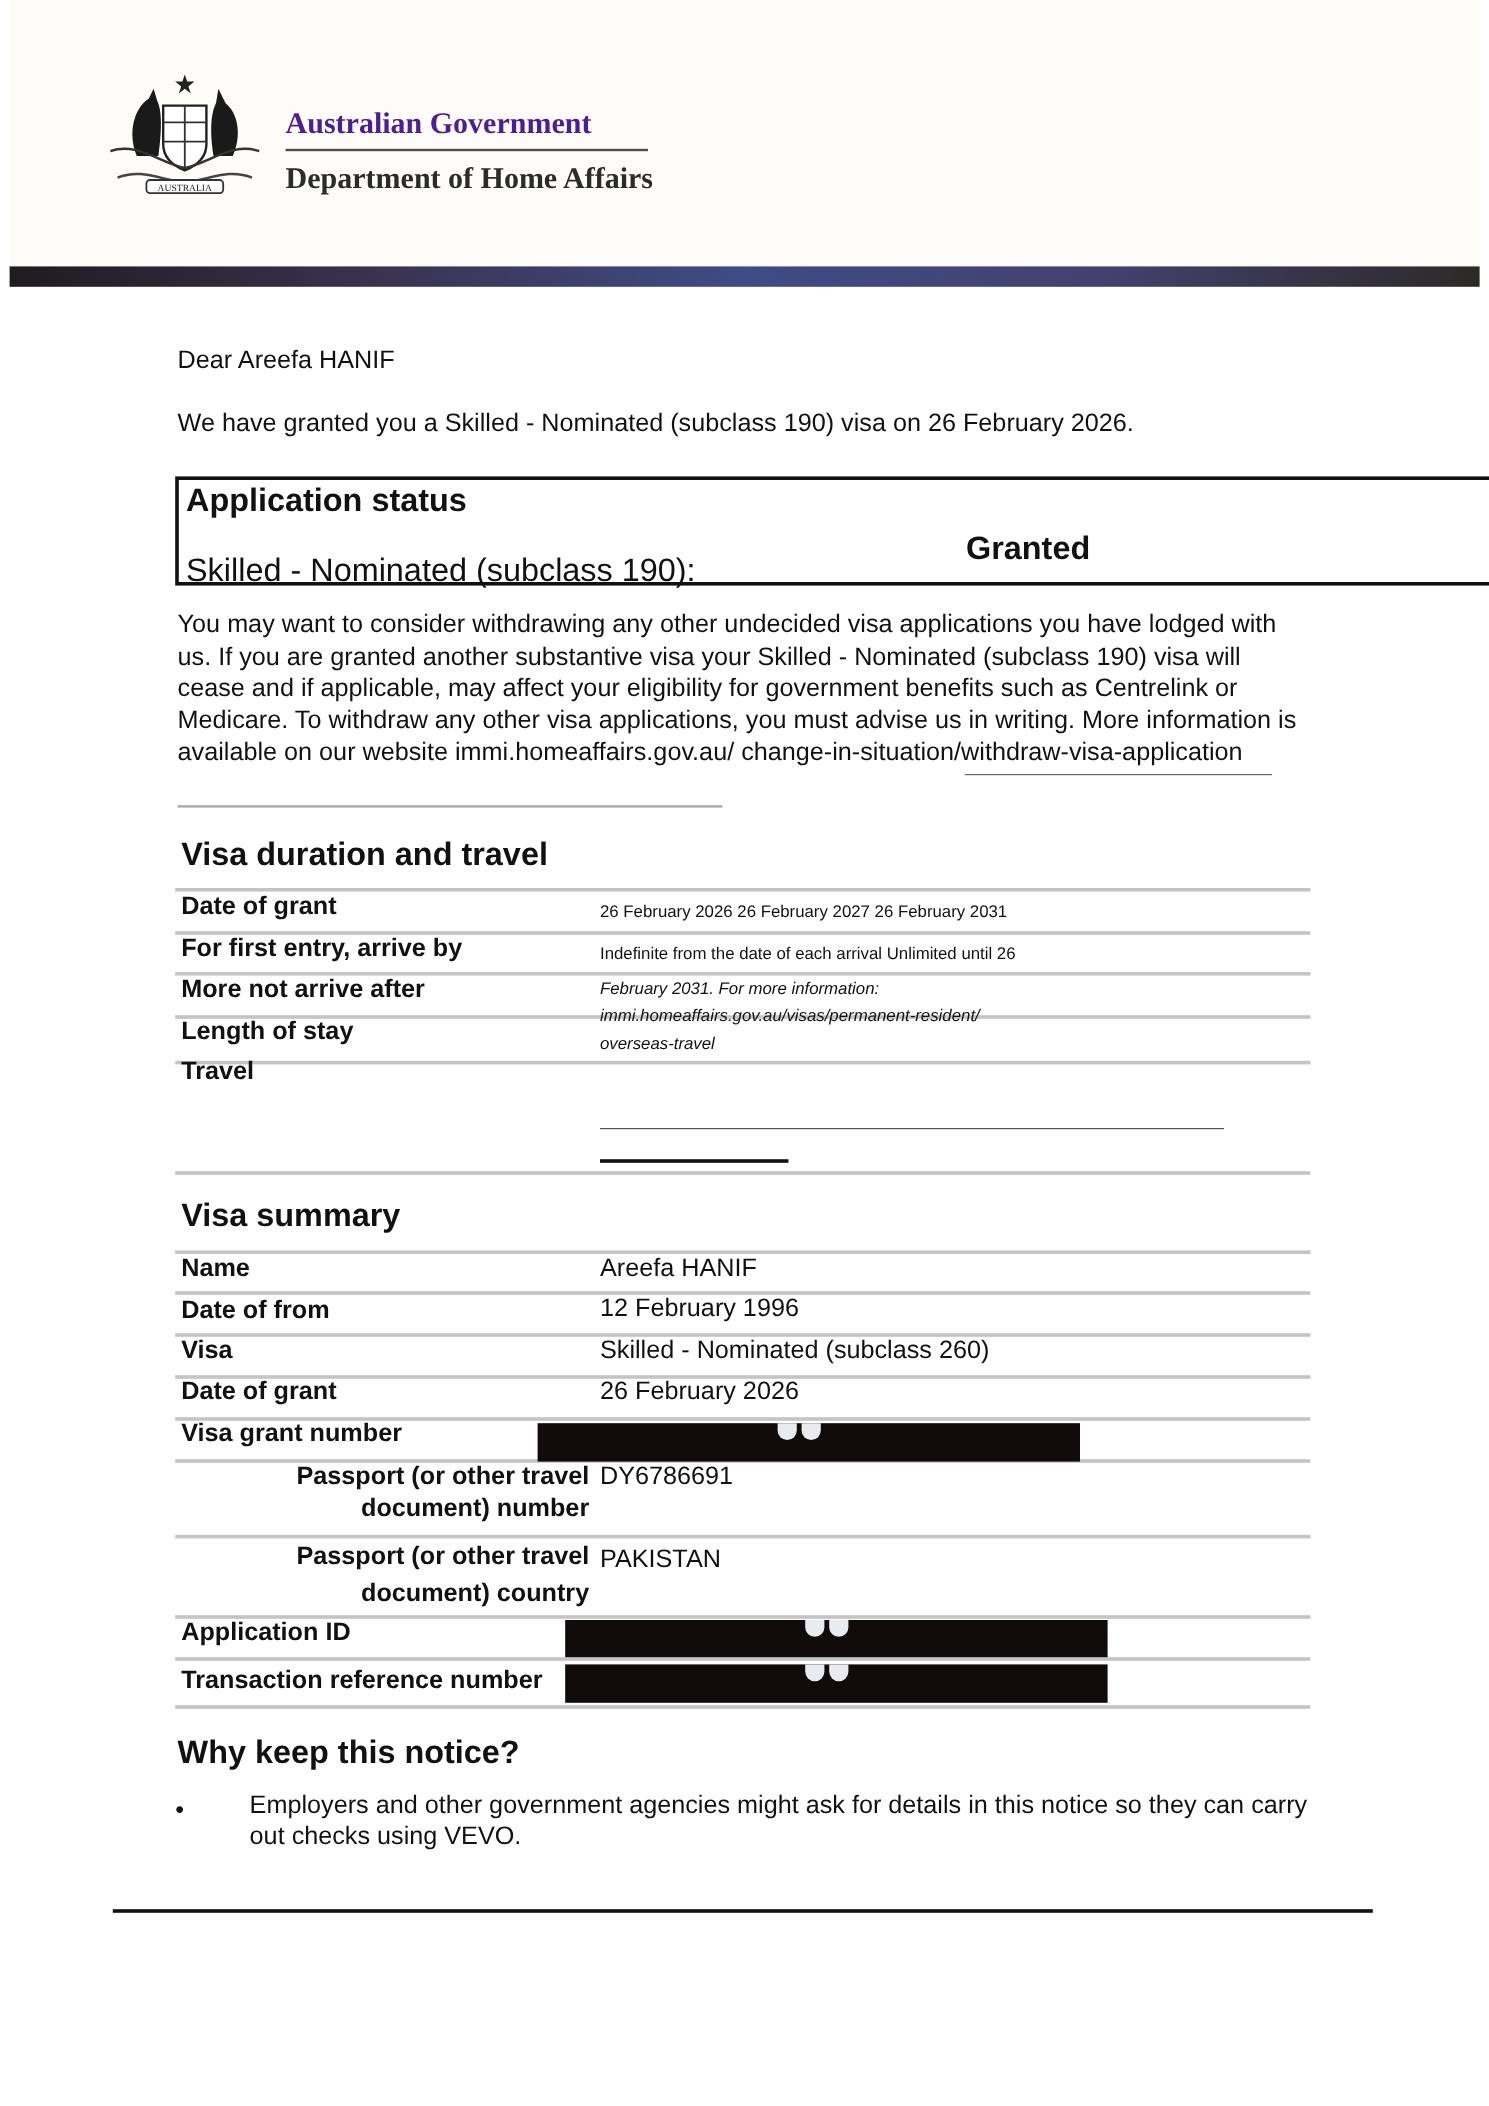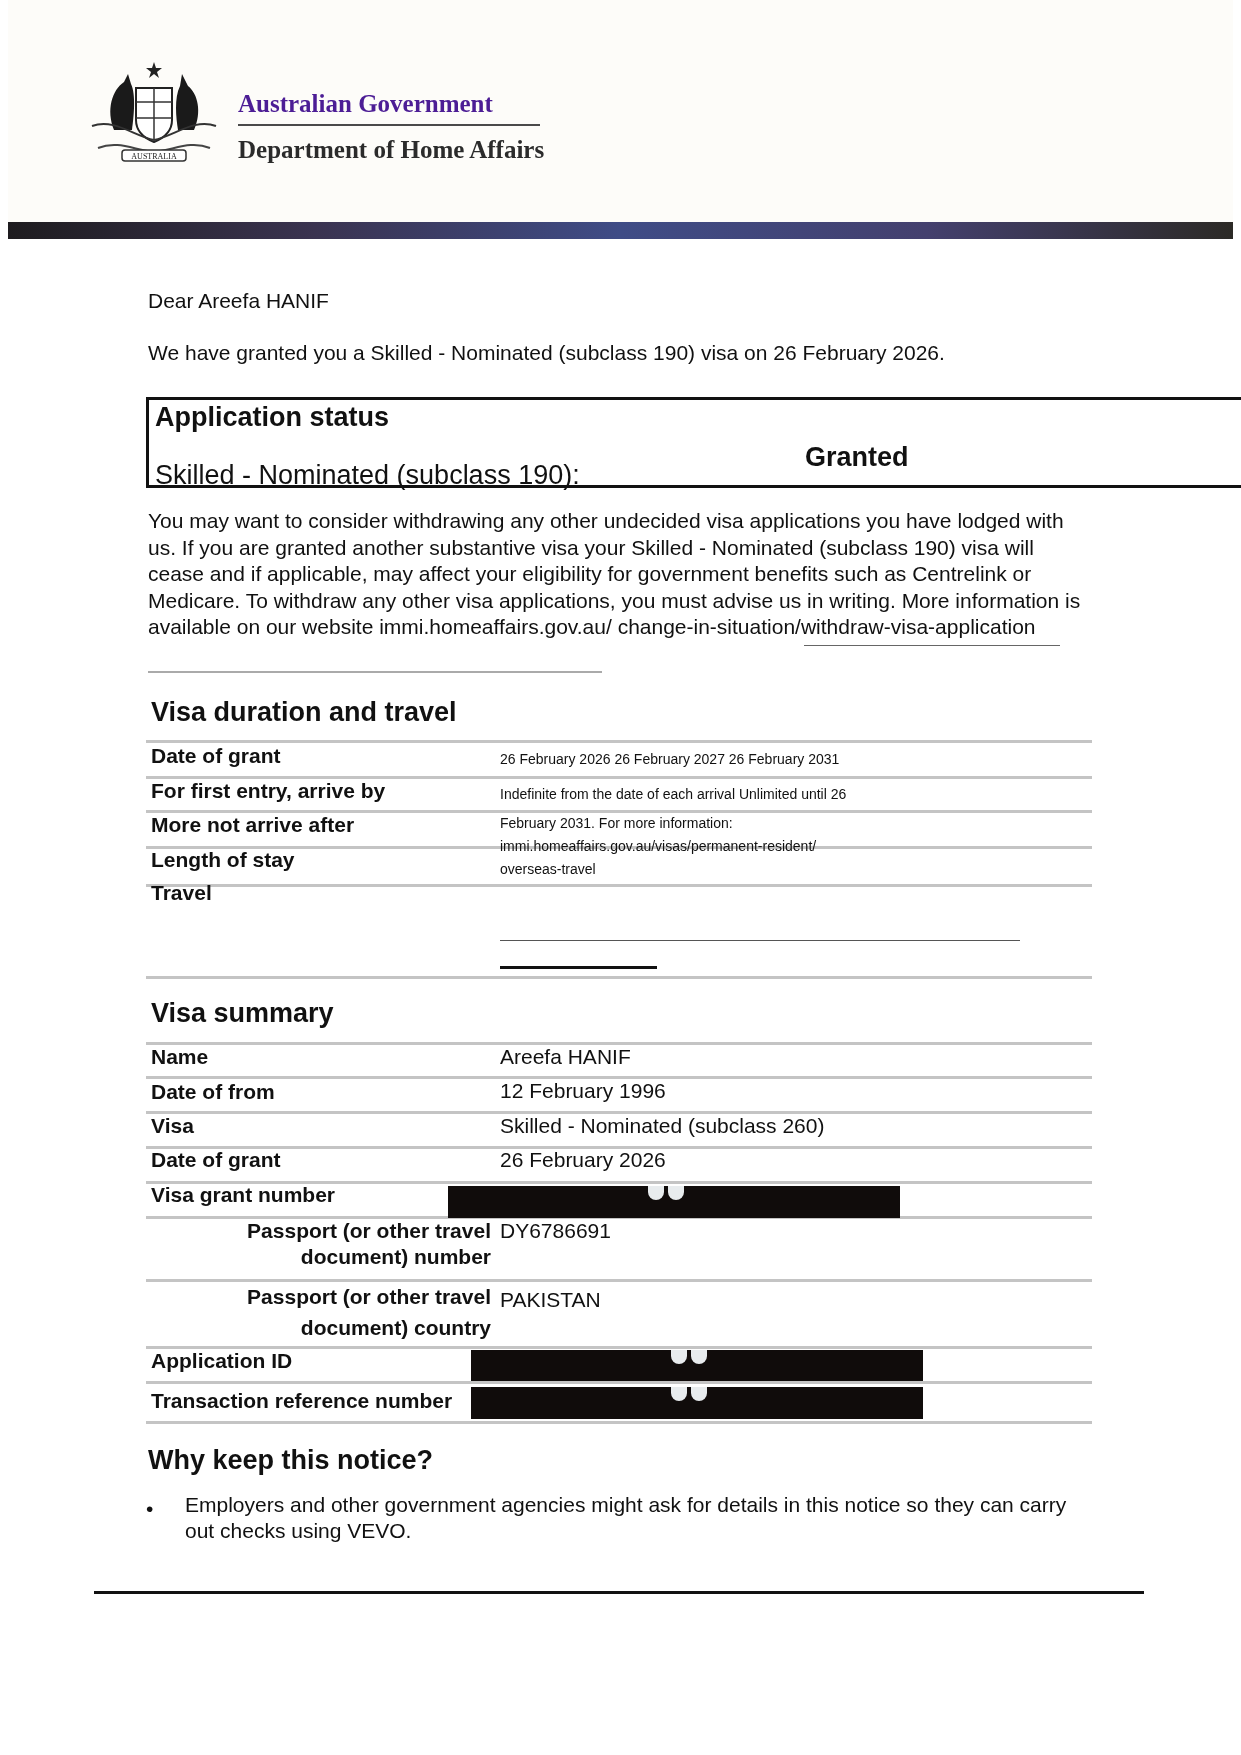--- a/index.html
+++ b/index.html
@@ -26,29 +26,29 @@
     .para { position: absolute; left: 148px; top: 508px; width: 940px; font-size: 21px; line-height: 26.5px; }
     .link-rule-1 { position: absolute; left: 804px; top: 645px; width: 256px; height: 1px; background: #666; }
     .link-rule-2 { position: absolute; left: 148px; top: 671px; width: 454px; height: 2px; background: #aaa; }
 
     .h2 { position: absolute; left: 151px; font-size: 27px; font-weight: bold; }
     .rule { position: absolute; left: 146px; width: 946px; height: 3px; background: #c4c4c4; }
     .lbl { position: absolute; left: 151px; font-size: 21px; font-weight: bold; line-height: 26px; text-align: right; }
     .val { position: absolute; left: 500px; font-size: 21px; line-height: 26px; }
 
     .travel-val { position: absolute; left: 500px; top: 742px; width: 580px; font-size: 14px; line-height: 35px; }
-    .travel-val .l2 { line-height: 23px; display: block; }
+    .travel-val .l2 { line-height: 23px; display: block; font-style: italic; }
     .short-rule-1 { position: absolute; left: 500px; top: 940px; width: 520px; height: 1px; background: #555; }
     .short-rule-2 { position: absolute; left: 500px; top: 966px; width: 157px; height: 3px; background: #111; }
 
     .redact { position: absolute; background: #100c0b; }
     .redact .glare { position: absolute; top: 0; width: 16px; height: 14px; background: #e8ecee; border-radius: 0 0 9px 9px; }
 
     .bullet { position: absolute; left: 146px; top: 1497px; font-size: 21px; }
-    .bullet-text { position: absolute; left: 185px; top: 1492px; width: 900px; font-size: 21px; line-height: 26px; }
+    .bullet-text { position: absolute; left: 208px; top: 1492px; width: 900px; font-size: 21px; line-height: 26px; }
     .footer-rule { position: absolute; left: 94px; top: 1591px; width: 1050px; height: 3px; background: #111; }
   </style>
 </head>
 <body>
 
 <div class="header">
   <svg class="crest" viewBox="0 0 140 108">
     <polygon points="70,2 72,8 78,8 73,12 75,18 70,14 65,18 67,12 62,8 68,8" fill="#222"></polygon>
     <path d="M30,70 C22,50 28,30 40,22 L44,14 L47,24 C52,34 50,56 48,70 Z" fill="#1a1a1a"></path>
     <path d="M110,70 C118,52 114,34 104,26 L98,14 L96,26 C90,38 92,58 94,70 Z" fill="#1a1a1a"></path>

